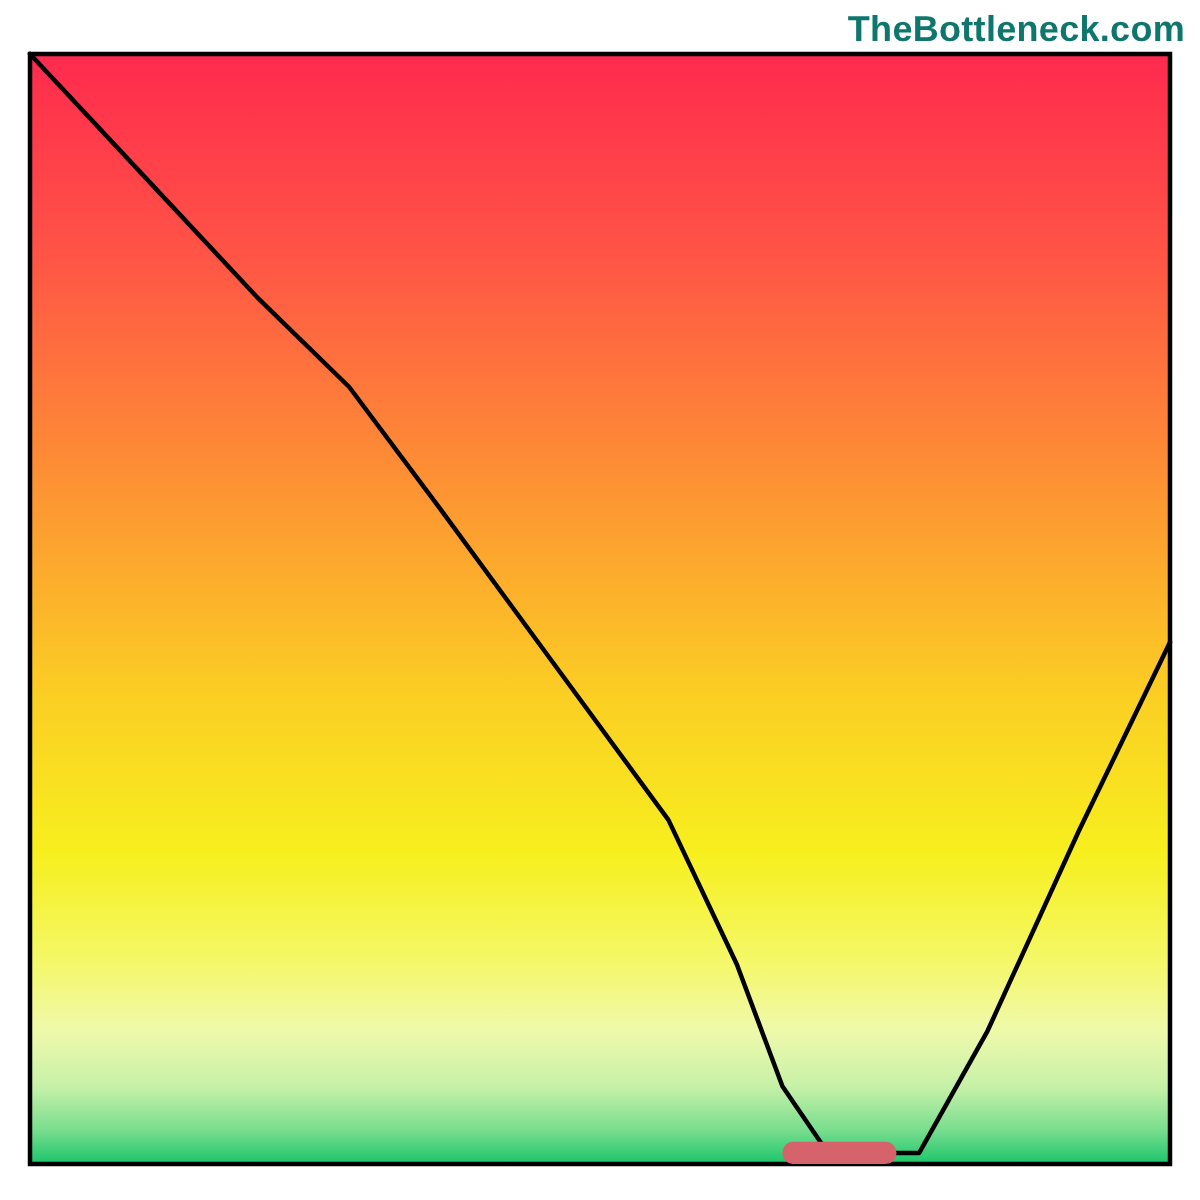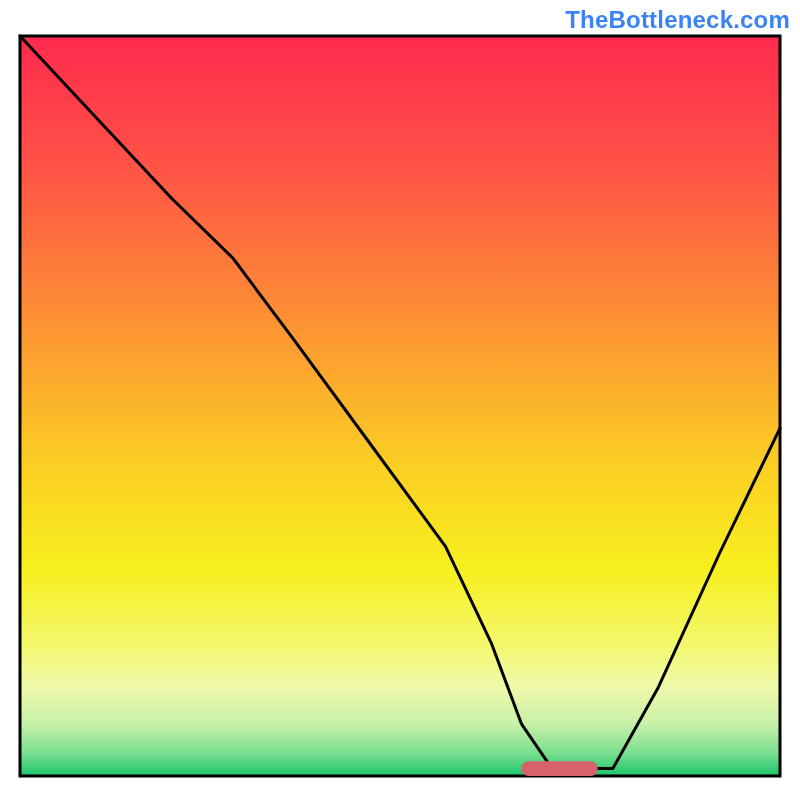--- a/index.html
+++ b/index.html
@@ -15,21 +15,21 @@
     position: relative;
     width: 800px;
     height: 800px;
   }
   .watermark {
     position: absolute;
     top: 6px;
     right: 10px;
     font-size: 24px;
     font-weight: 600;
-    color: #3b82f6;
+    color: #0f766e;
     letter-spacing: 0.2px;
   }
   svg.chart {
     position: absolute;
     top: 0;
     left: 0;
   }
 </style>
 </head>
 <body>

